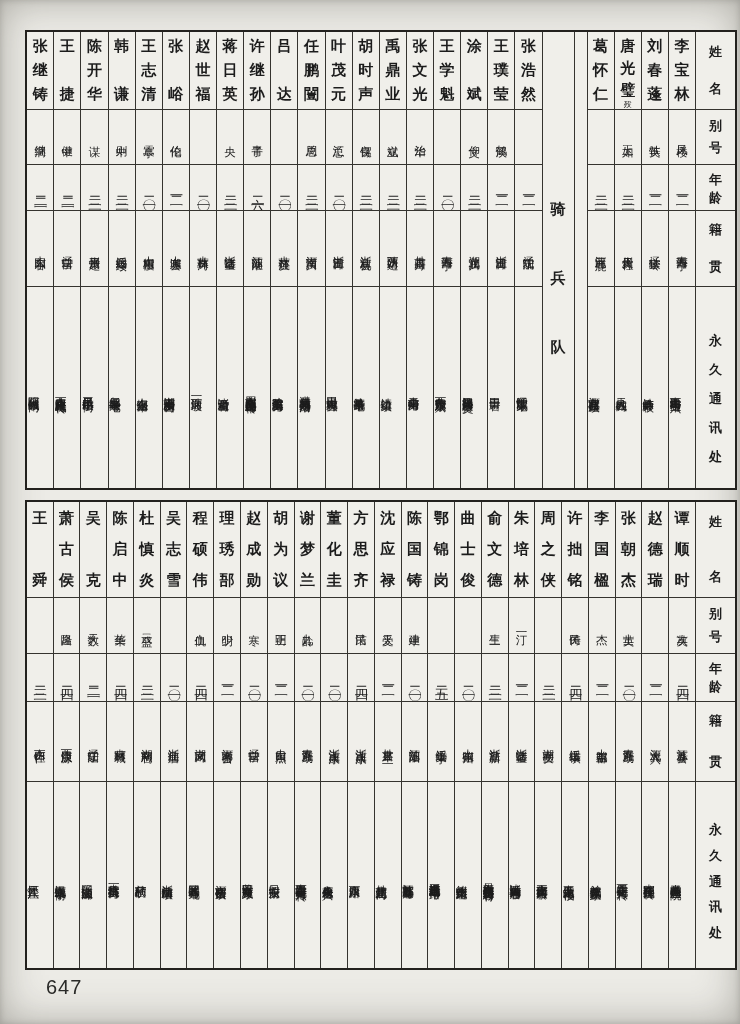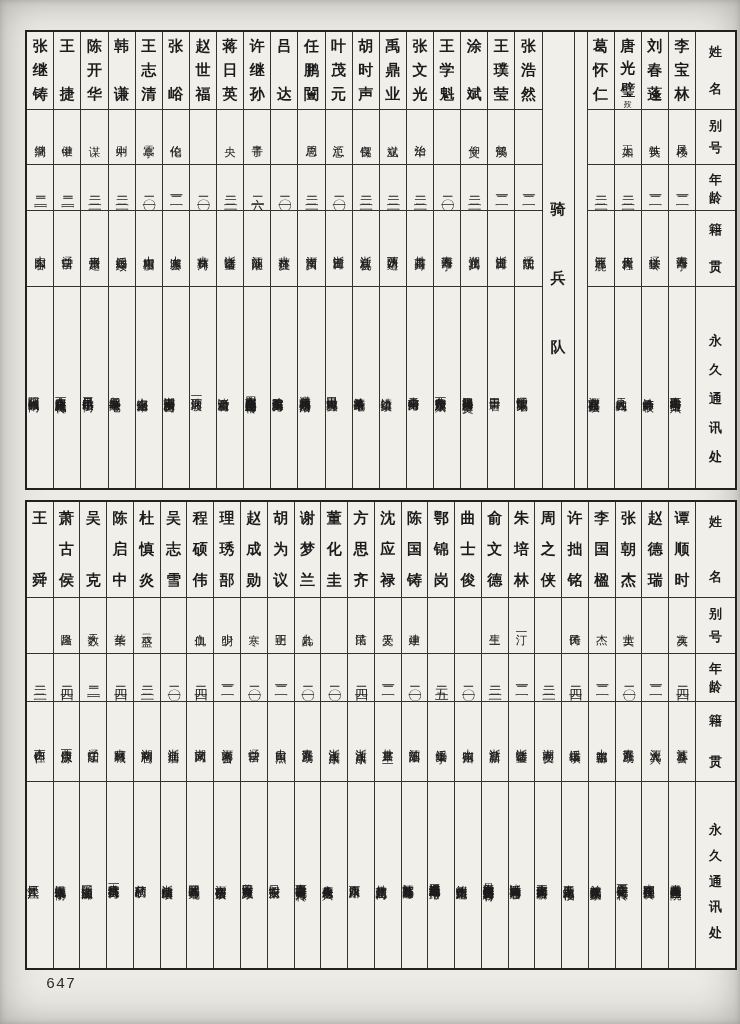--- a/index.html
+++ b/index.html
@@ -84,22 +84,22 @@
   .t0 .hdr-address{padding:40px 0 22px;}
   .t1 .hdr-address{padding:34px 0 26px;}
   
   .divider-label{
     display:flex;flex-direction:column;align-items:center;
     padding-top:168px;gap:50px;
     font-size:15px;font-weight:bold;
   }
   .page-number{
     position:absolute;left:46px;top:976px;
-    font-size:15px;letter-spacing:1px;color:#2a2a28;
-    font-family:Liberation Mono, monospace;
+    font-size:20px;letter-spacing:1px;color:#2a2a28;
+    font-family:Liberation Sans, sans-serif;
   }
 </style>
 </head>
 <body>
 
 <div class="page">
   <div class="rtable t0">
       <div class="col header-col">
         <div class="cell cell-name">
           <span class="hdr-spread spread hdr-name">

